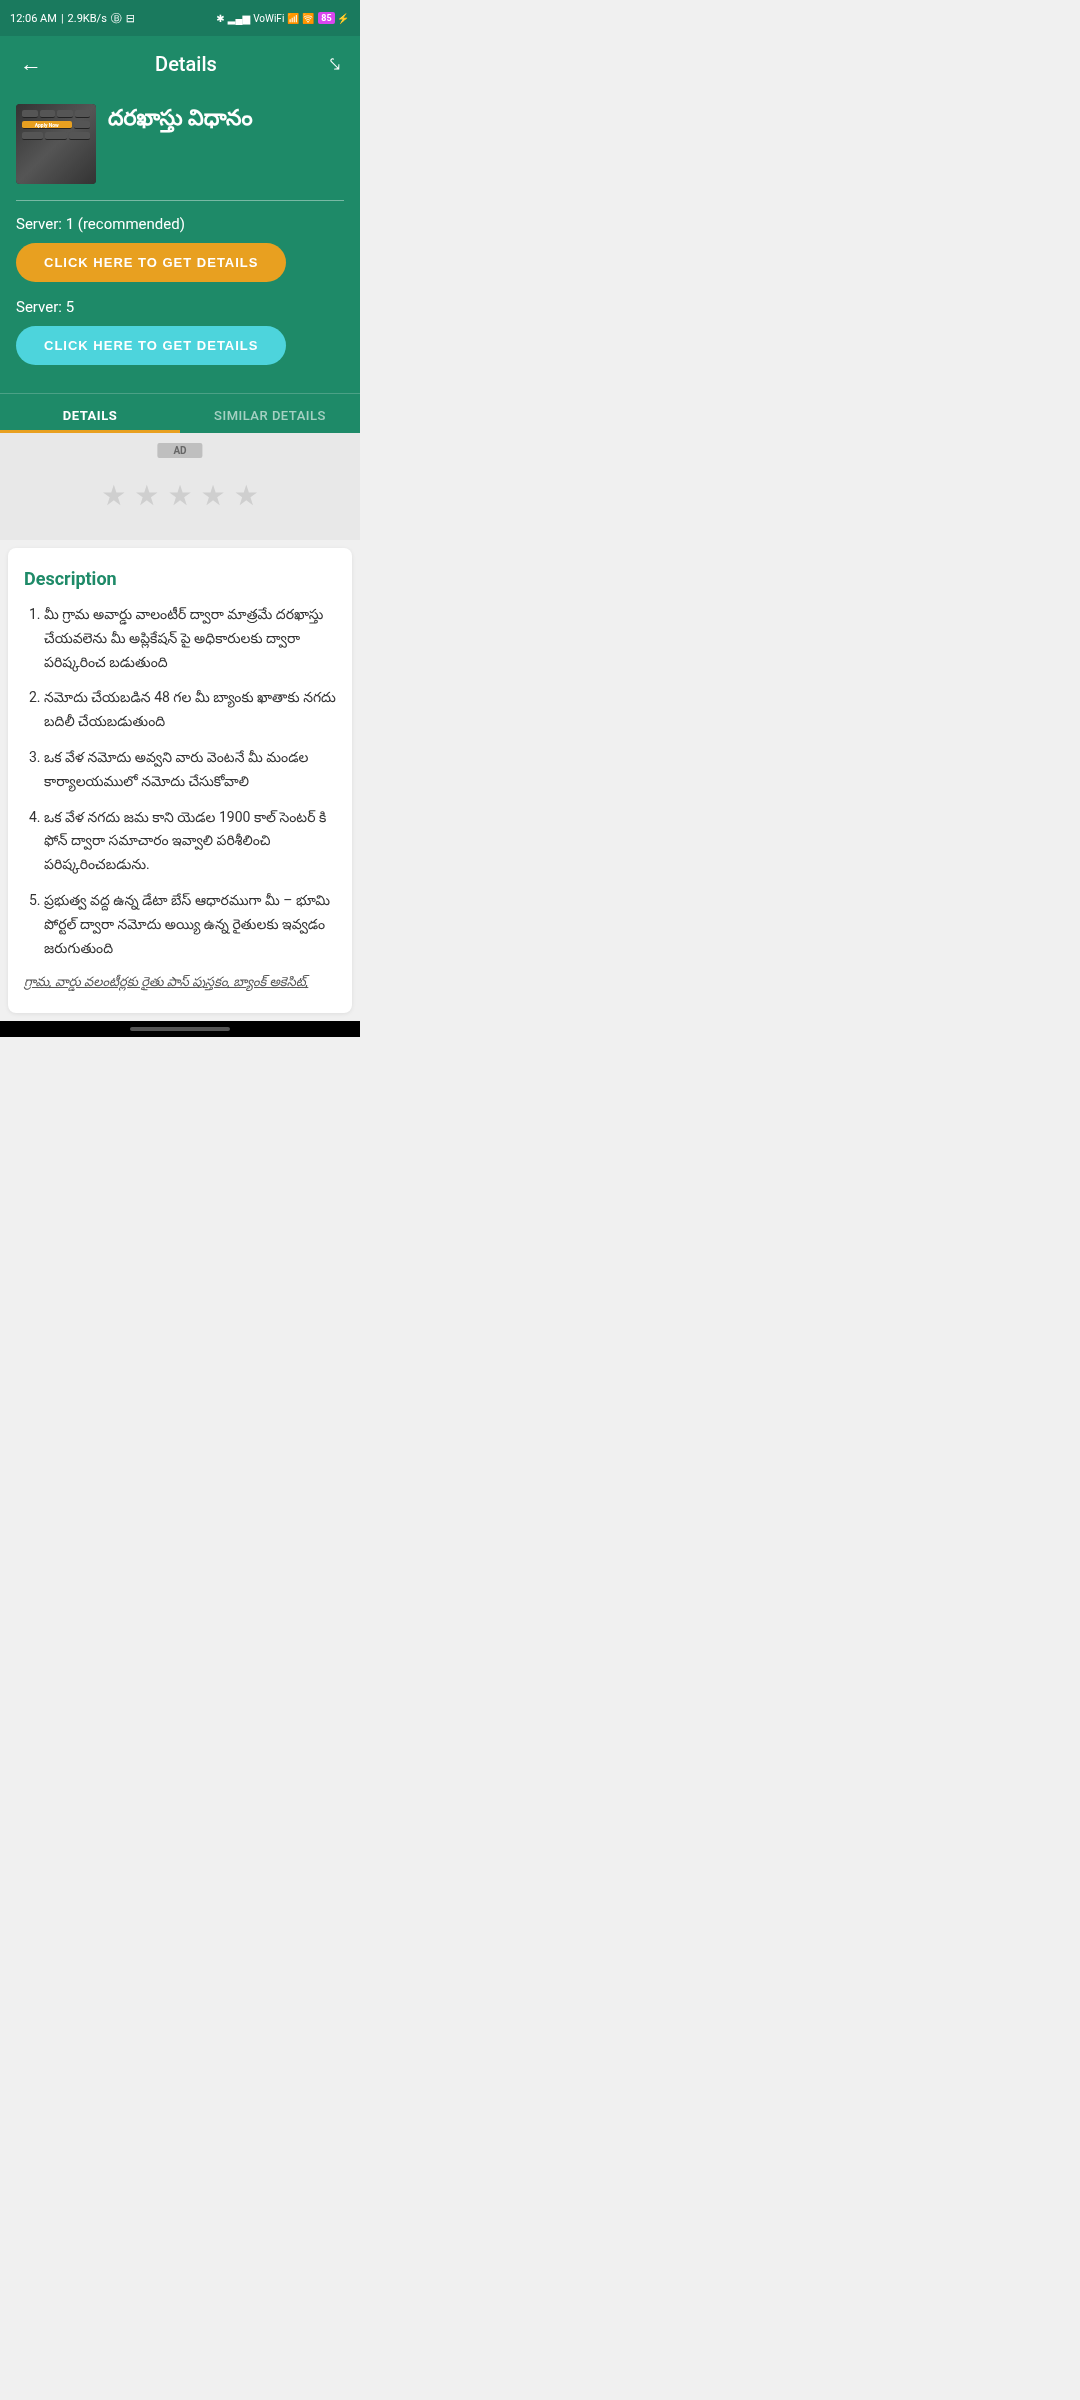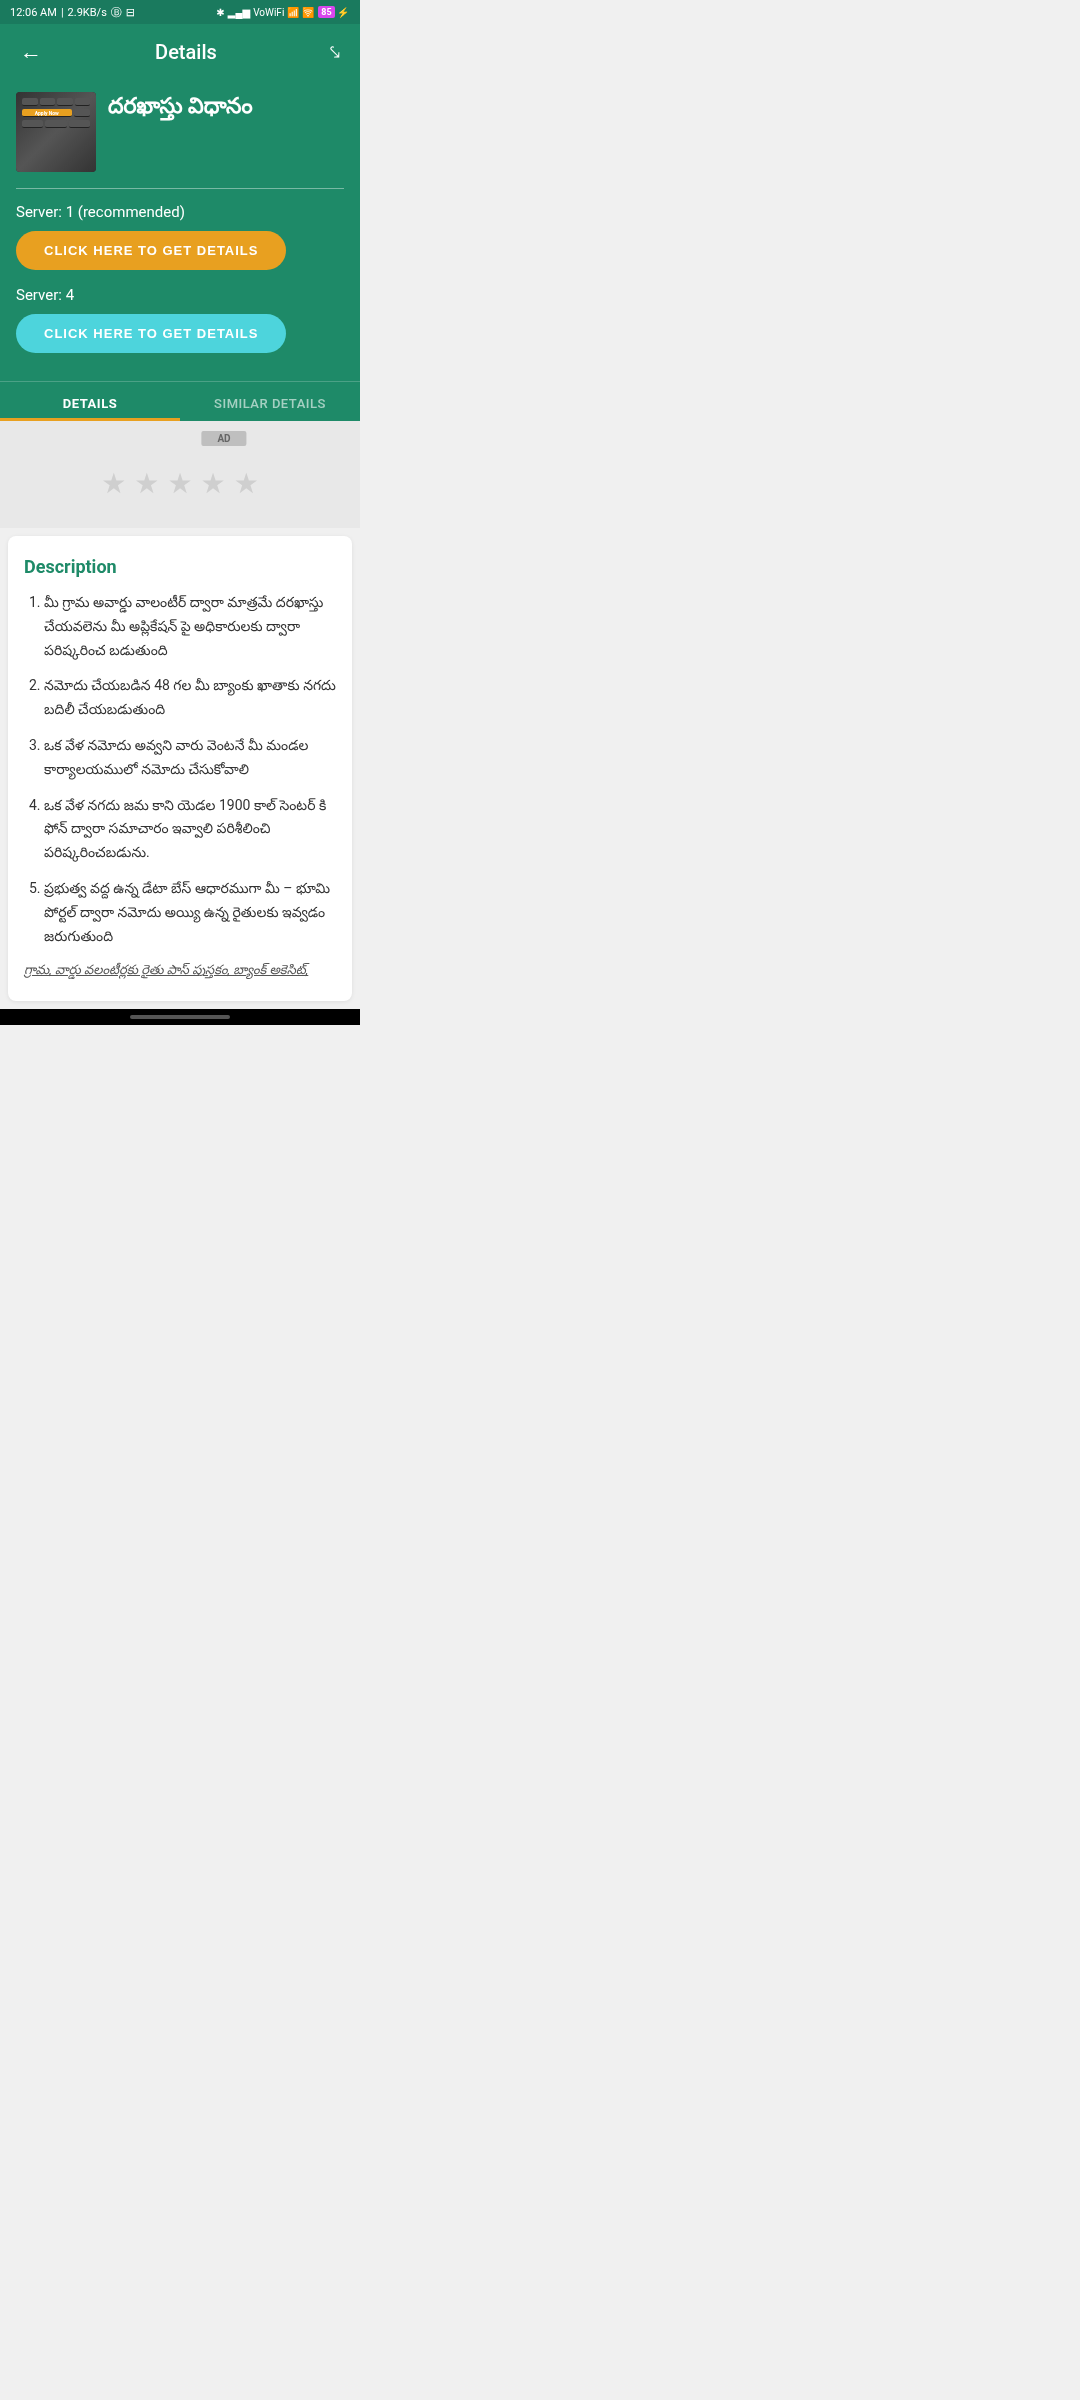--- a/index.html
+++ b/index.html
@@ -19,21 +19,21 @@
 
     
     .status-bar {
       background: #1a7a5e;
       color: white;
       display: flex;
       justify-content: space-between;
       align-items: center;
       padding: 4px 10px;
       font-size: 11px;
-      height: 24px;
+      height: 36px;
     }
 
     .status-left {
       display: flex;
       align-items: center;
       gap: 4px;
     }
 
     .status-right {
       display: flex;
@@ -245,21 +245,20 @@
       position: absolute;
       top: 10px;
       left: 50%;
       transform: translateX(-50%);
       background: rgba(180,180,180,0.8);
       color: #666;
       font-size: 10px;
       padding: 2px 16px;
       border-radius: 2px;
       font-weight: bold;
-      margin-left: 44px;
     }
 
     .ad-stars {
       display: flex;
       gap: 8px;
       margin-top: 30px;
       margin-bottom: 12px;
       opacity: 0.4;
     }
 
@@ -391,21 +390,21 @@
     <div class="article-title">దరఖాస్తు విధానం</div>
   </div>
 
   <hr class="divider-line">
 
   
   <div class="server-label">Server: 1 (recommended)</div>
   <button class="btn-orange">CLICK HERE TO GET DETAILS</button>
 
   
-  <div class="server-label">Server: 4</div>
+  <div class="server-label">Server: 5</div>
   <button class="btn-cyan">CLICK HERE TO GET DETAILS</button>
 
 </div>
 
 <div class="tabs-bar">
   <div class="tab active">
     <span>DETAILS</span>
   </div>
   <div class="tab inactive">
     <span>SIMILAR DETAILS</span>

